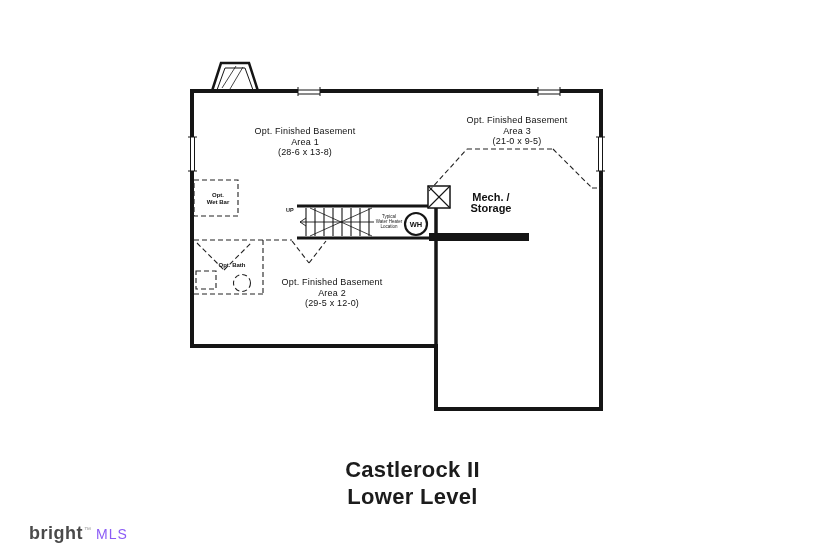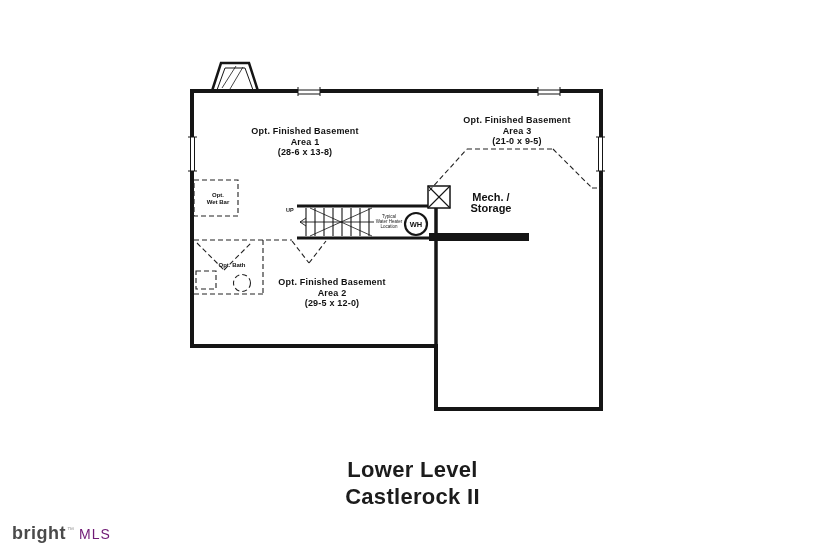--- a/index.html
+++ b/index.html
@@ -5,36 +5,36 @@
   html,body{margin:0;padding:0;background:#ffffff;}
   .canvas{
     position:relative;width:825px;height:550px;background:#ffffff;
     font-family:"Liberation Sans",sans-serif;overflow:hidden;
   }
   svg.plan{position:absolute;left:0;top:0;}
   .lbl{
     position:absolute;white-space:pre-line;text-align:center;
     color:#111;transform:translateX(-50%);
   }
-  .lbl-area{font-size:9px;font-weight:bold;line-height:10.5px;letter-spacing:.2px;}
+  .lbl-area{font-size:9px;font-weight:normal;line-height:10.5px;letter-spacing:.2px;}
   .lbl-mech{font-size:11px;font-weight:bold;line-height:10.5px;}
   .lbl-tiny{font-size:6px;font-weight:bold;line-height:7px;}
   .lbl-up{font-size:5.5px;font-weight:bold;transform:none;}
   .lbl-note{font-size:4.5px;line-height:5px;color:#222;font-weight:normal;}
   .title-block{
     position:absolute;left:0;top:456;width:100%;text-align:center;color:#1c1c1c;
     top:456px;
   }
   .title-line{font-size:22px;font-weight:bold;line-height:27px;letter-spacing:.3px;}
   .watermark{
-    position:absolute;left:12px;bottom:6px;display:flex;align-items:baseline;
+    position:absolute;left:29px;bottom:6px;display:flex;align-items:baseline;
   }
   .wm-brand{font-size:18px;font-weight:bold;color:#4a4a4a;letter-spacing:.5px;}
   .wm-tm{font-size:7px;color:#9a9a9a;margin-left:1px;position:relative;top:-7px;}
-  .wm-suffix{font-size:14px;color:#701a75;margin-left:5px;letter-spacing:1px;}
+  .wm-suffix{font-size:14px;color:#8b5cf6;margin-left:5px;letter-spacing:1px;}
 </style>
 </head>
 <body>
 
 <div class="canvas">
 
   <svg class="plan" width="825" height="550" viewBox="0 0 825 550">
 
     <g stroke="#151515" fill="#ffffff">
       <path d="M212,91 L221,63 L249,63 L258,91 Z" stroke-width="2.5"></path>
@@ -144,22 +144,22 @@
 Area 2
 (29-5 x 12-0)</div>
 
   <div class="lbl lbl-up" style="left:286px;top:207px;">UP</div>
 
   <div class="lbl lbl-note" style="left:389px;top:214px;">Typical
 Water Heater
 Location</div>
 
   <div class="title-block">
+    <div class="title-line">Castlerock II</div>
     <div class="title-line">Lower Level</div>
-    <div class="title-line">Castlerock II</div>
   </div>
 
   <div class="watermark">
     <span class="wm-brand">bright</span>
     <span class="wm-tm">™</span>
     <span class="wm-suffix">MLS</span>
   </div>
 
 </div>
 

